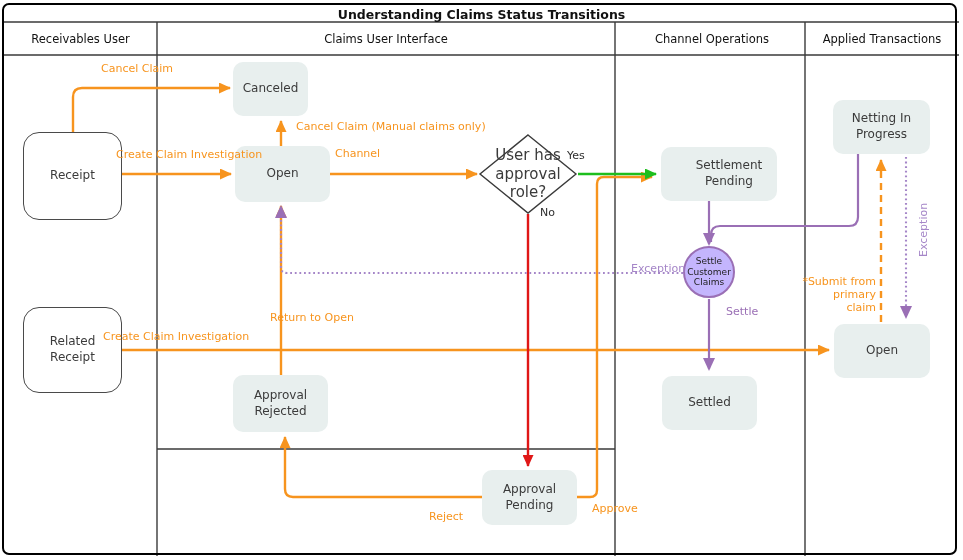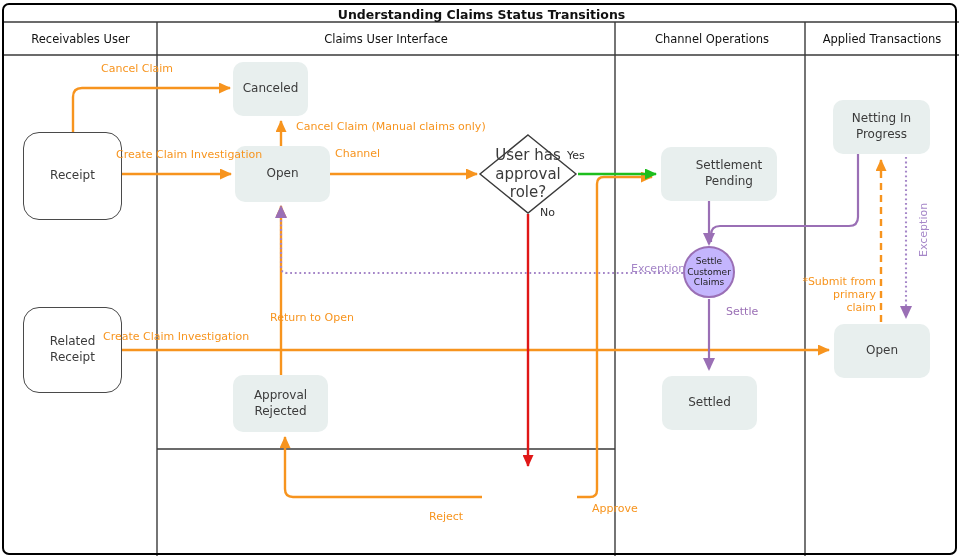--- a/index.html
+++ b/index.html
@@ -112,20 +112,23 @@
   </div>
   <div class="node" style="left:235px; top:146px; width:95px; height:56px;">
     <div class="inner">Open</div>
   </div>
   <div class="node" style="left:661px; top:147px; width:96px; height:54px;padding-left:20px;">
     <div class="inner">Settlement Pending</div>
   </div>
   <div class="node" style="left:233px; top:375px; width:95px; height:57px;text-align:center;">
     <div class="inner" style="max-width:70px;">Approval Rejected</div>
   </div>
+  <div class="node" style="left:482px; top:470px; width:95px; height:55px;">
+    <div class="inner" style="max-width:70px;">Approval Pending</div>
+  </div>
   <div class="node" style="left:662px; top:376px; width:95px; height:54px;">
     <div class="inner">Settled</div>
   </div>
   <div class="node" style="left:833px; top:100px; width:97px; height:54px;">
     <div class="inner">Netting In Progress</div>
   </div>
   <div class="node" style="left:834px; top:324px; width:96px; height:54px;">
     <div class="inner">Open</div>
   </div>
 

